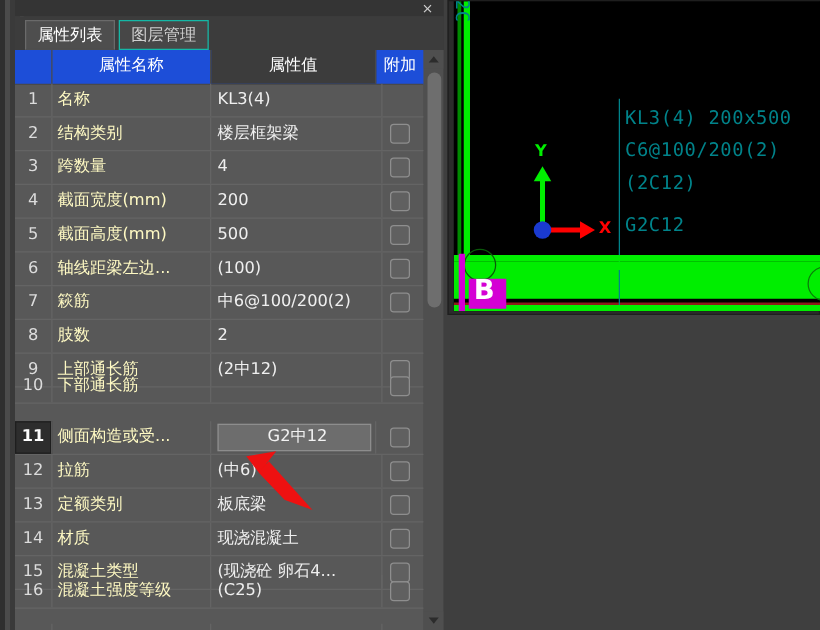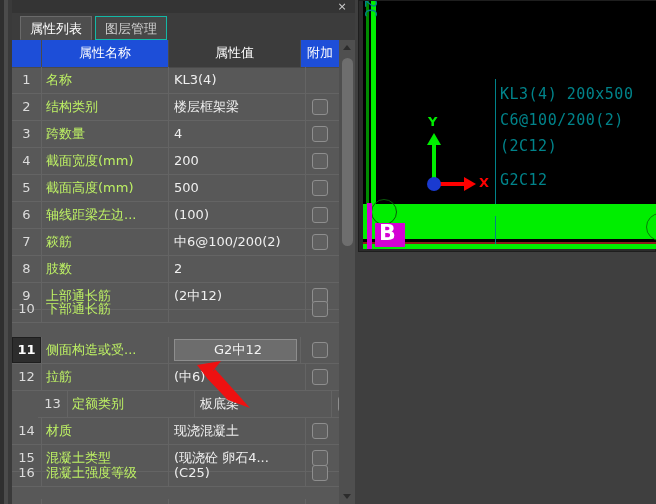--- a/index.html
+++ b/index.html
@@ -34,21 +34,21 @@
   .ghead{position:absolute;left:0;top:0;width:327px;height:27px;background:#1d4ed8;
      border-bottom:1px solid #4a4a4a;}
   .hcell{position:absolute;top:0;height:27px;box-sizing:border-box;line-height:26px;
      text-align:center;font-size:13px;color:#ffffff;border-right:1px solid #4a4a4a;}
   .hcell.sel{background:#3c3c3c;}
   .row{position:absolute;left:0;width:327px;height:27px;box-sizing:border-box;
      border-bottom:1px solid #646464;}
   .row .num{position:absolute;left:0;top:0;width:29px;height:26px;line-height:26px;text-align:center;
      font-size:13px;color:#dcdcdc;border-right:1px solid #646464;}
   .row .nm{position:absolute;left:30px;top:0;width:122px;height:26px;line-height:26px;
-     font-size:13px;color:#bef264;border-right:1px solid #646464;padding-left:4px;
+     font-size:13px;color:#fef9c3;border-right:1px solid #646464;padding-left:4px;
      white-space:nowrap;overflow:hidden;}
   .row .vl{position:absolute;left:157px;top:0;width:131px;height:26px;line-height:26px;
      font-size:13px;color:#efefef;border-right:1px solid #646464;padding-left:5px;
      white-space:nowrap;overflow:hidden;}
   .row .ad{position:absolute;left:289px;top:0;width:38px;height:26px;}
   .row.selected .num{background:#2d2d2d;color:#ffffff;font-weight:bold;
      box-shadow:inset 0 0 0 1px #1e1e1e;}
   .chk{position:absolute;left:11px;top:5px;width:16px;height:16px;box-sizing:border-box;
      border:1px solid #8e8e8e;border-radius:3px;background:#606060;cursor:pointer;}
   .editcell{position:absolute;left:5px;top:2px;width:123px;height:22px;box-sizing:border-box;
@@ -194,21 +194,21 @@
             </div>
           </div>
           <div class="row" style="top: 324px;">
             <div class="num">12</div>
             <div class="nm">拉筋</div>
             <div class="vl">(中6)</div>
             <div class="ad">
               <div class="chk"></div>
             </div>
           </div>
-          <div class="row" style="top: 351px; margin-left: 26px;">
+          <div class="row" style="top: 351px;">
             <div class="num">13</div>
             <div class="nm">定额类别</div>
             <div class="vl">板底梁</div>
             <div class="ad">
               <div class="chk"></div>
             </div>
           </div>
           <div class="row" style="top: 378px;">
             <div class="num">14</div>
             <div class="nm">材质</div>

